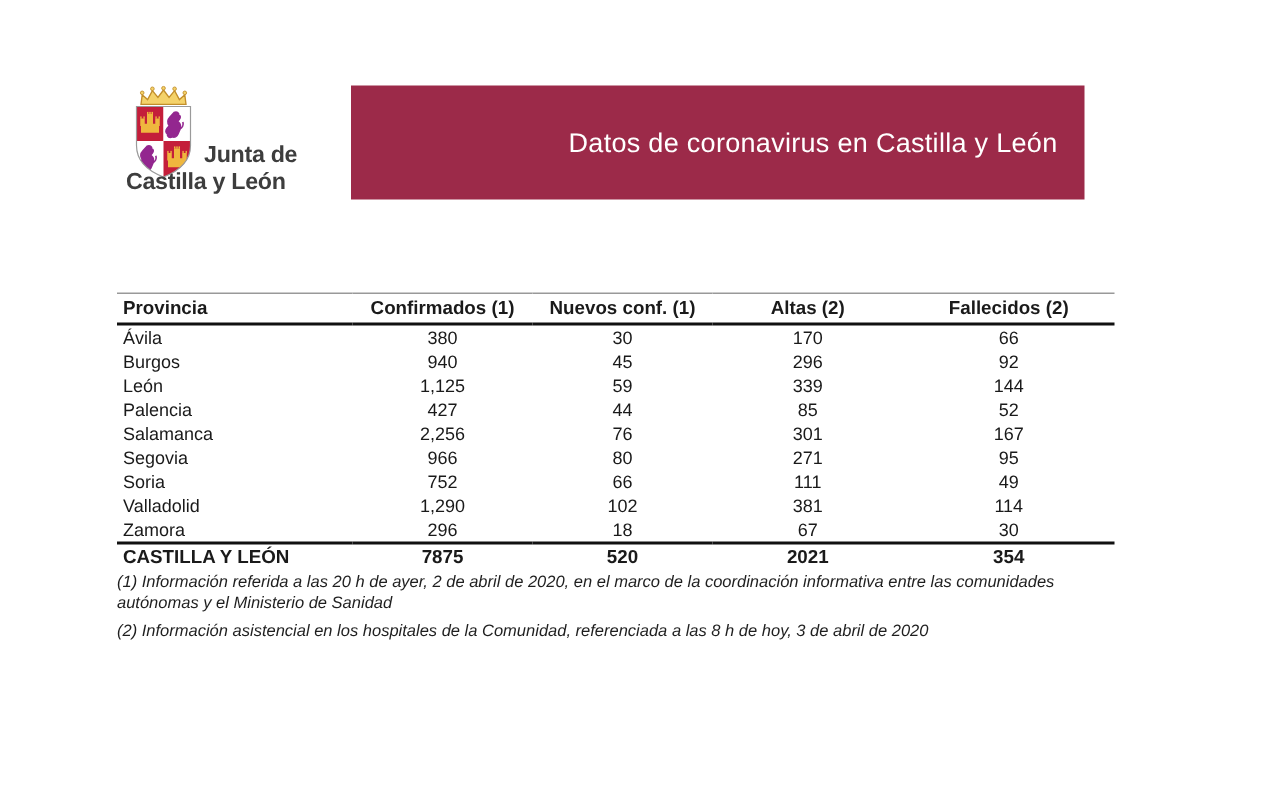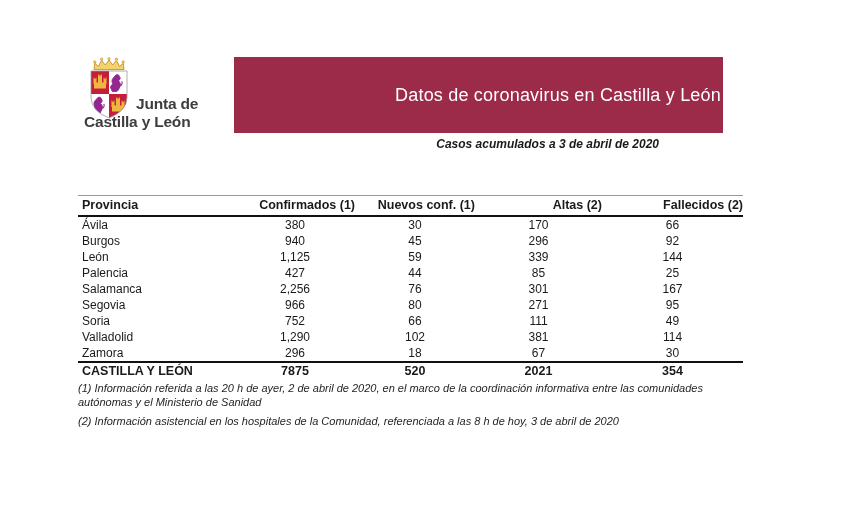--- a/index.html
+++ b/index.html
@@ -11,38 +11,38 @@
   
   .logo{position:absolute;left:84px;top:57px;width:140px;height:78px;}
   .logo svg{position:absolute;left:2px;top:0;}
   .logo-line1{position:absolute;left:52px;top:38px;font-size:15.5px;font-weight:700;color:#3d3d3d;letter-spacing:-0.2px;white-space:nowrap;}
   .logo-line2{position:absolute;left:0;top:56px;font-size:15.5px;font-weight:700;color:#3d3d3d;letter-spacing:-0.2px;white-space:nowrap;}
 
   
   .banner{
     position:absolute;left:234px;top:57px;width:489px;height:76px;
     display:flex;align-items:center;justify-content:flex-end;
-    padding-right:2px;box-sizing:border-box;
+    padding-right:18px;box-sizing:border-box;
     font-size:18px;letter-spacing:0.2px;
   }
 
   
   .subtitle{
     position:absolute;right:117px;top:137px;
     font-size:12px;font-style:italic;font-weight:700;color:#1a1a1a;white-space:nowrap;
   }
 
   
   table.data-table{
     position:absolute;left:78px;top:156px;width:665px;
     border-collapse:collapse;table-layout:fixed;margin-top:39px;
   }
   table.data-table th{
     border-top:1px solid #999;border-bottom:2.5px solid #111;
-    font-size:12.5px;font-weight:700;text-align:right;
+    font-size:12.5px;font-weight:700;text-align:center;
     padding:2px 0 3px 0;white-space:nowrap;
   }
   table.data-table th.left, table.data-table td.left{text-align:left;padding-left:4px;}
   table.data-table td{
     font-size:12px;text-align:center;height:16px;line-height:16px;
     padding:0;white-space:nowrap;
   }
   table.data-table tfoot td{
     border-top:2px solid #111;font-weight:700;font-size:12.5px;height:17px;line-height:17px;
   }
@@ -107,21 +107,20 @@
       <path d="M5,14 H41 V40 Q41,54 23,61 Q5,54 5,40 Z" fill="none" stroke="#9a9a9a" stroke-width="0.8"></path>
     </svg>
     <div class="logo-line1" style="color: rgb(61, 61, 61);">Junta de</div>
     <div class="logo-line2" style="color: rgb(61, 61, 61);">Castilla y León</div>
   </div>
 
   <div class="banner" style="background: rgb(156, 42, 73); color: rgb(255, 255, 255);">
     <span>Datos de coronavirus en Castilla y León</span>
   </div>
 
-  <div class="subtitle">Casos acumulados a 3 de abril de 2020</div>
 
   <table class="data-table">
     <colgroup>
       <col style="width:157px">
         <col style="width:120px">
         <col style="width:120px">
         <col style="width:127px">
         <col style="width:141px">
     </colgroup>
     <thead>
@@ -153,21 +152,21 @@
           <td>1,125</td>
           <td>59</td>
           <td>339</td>
           <td>144</td>
         </tr>
         <tr>
           <td class="left">Palencia</td>
           <td>427</td>
           <td>44</td>
           <td>85</td>
-          <td>25</td>
+          <td>52</td>
         </tr>
         <tr>
           <td class="left">Salamanca</td>
           <td>2,256</td>
           <td>76</td>
           <td>301</td>
           <td>167</td>
         </tr>
         <tr>
           <td class="left">Segovia</td>

